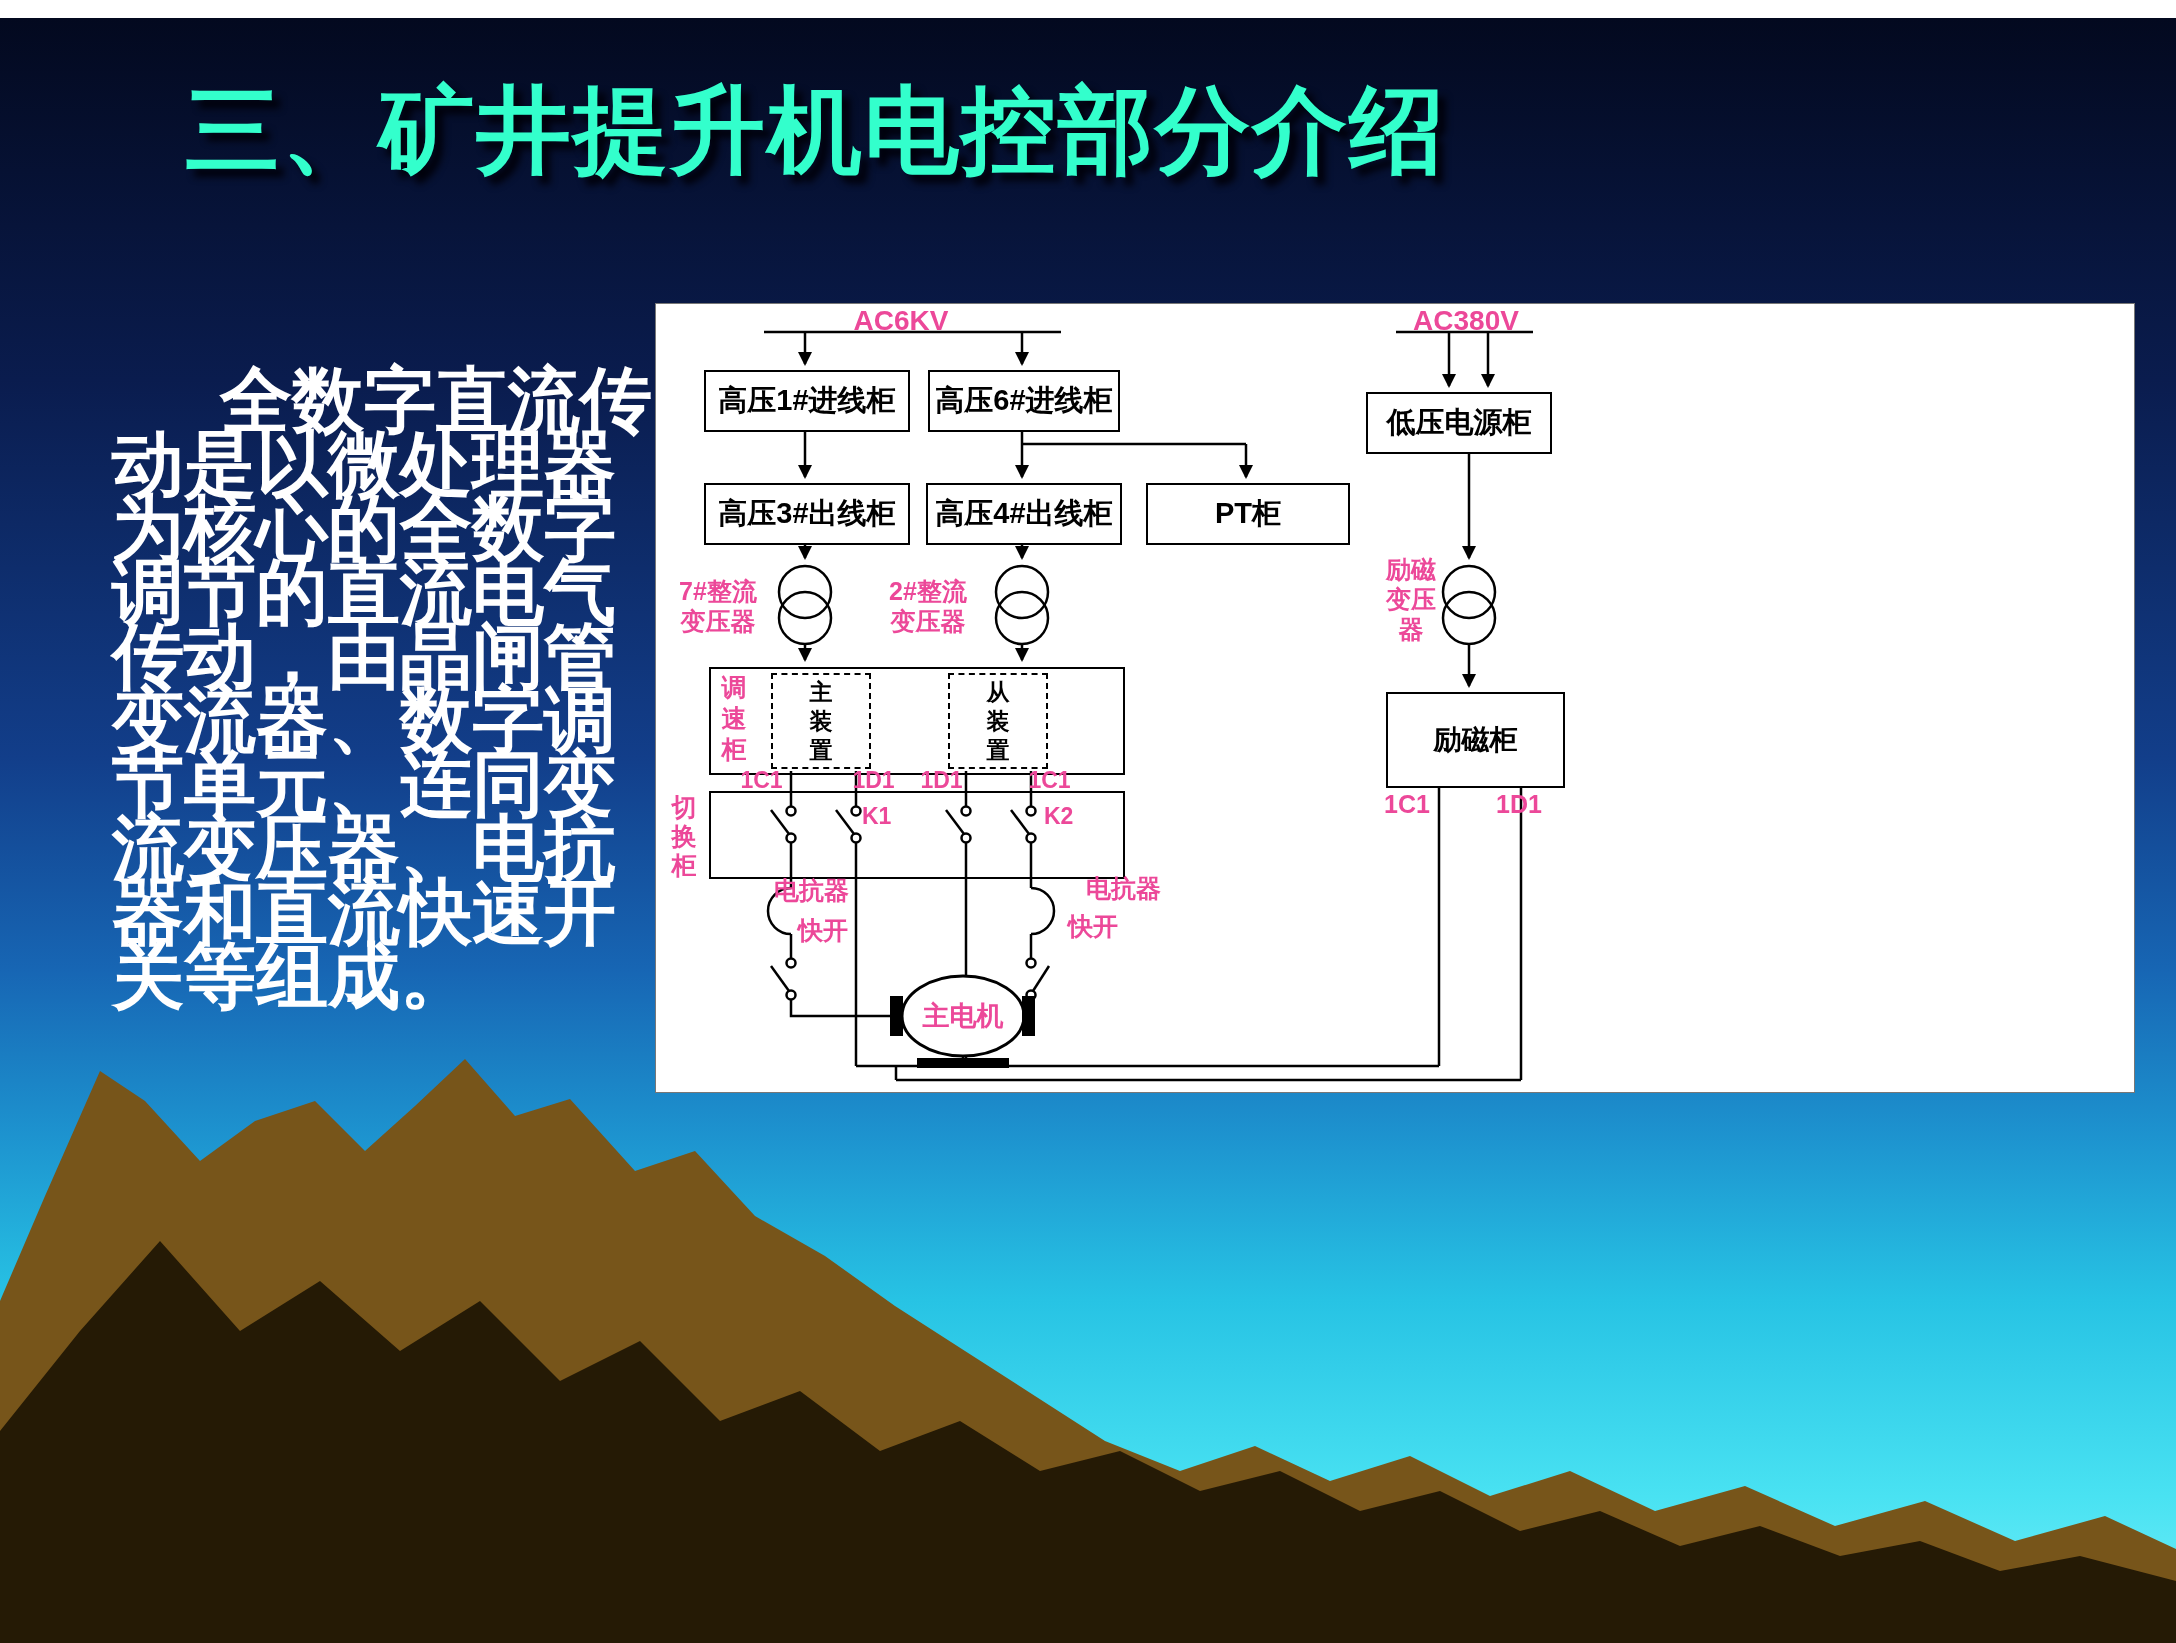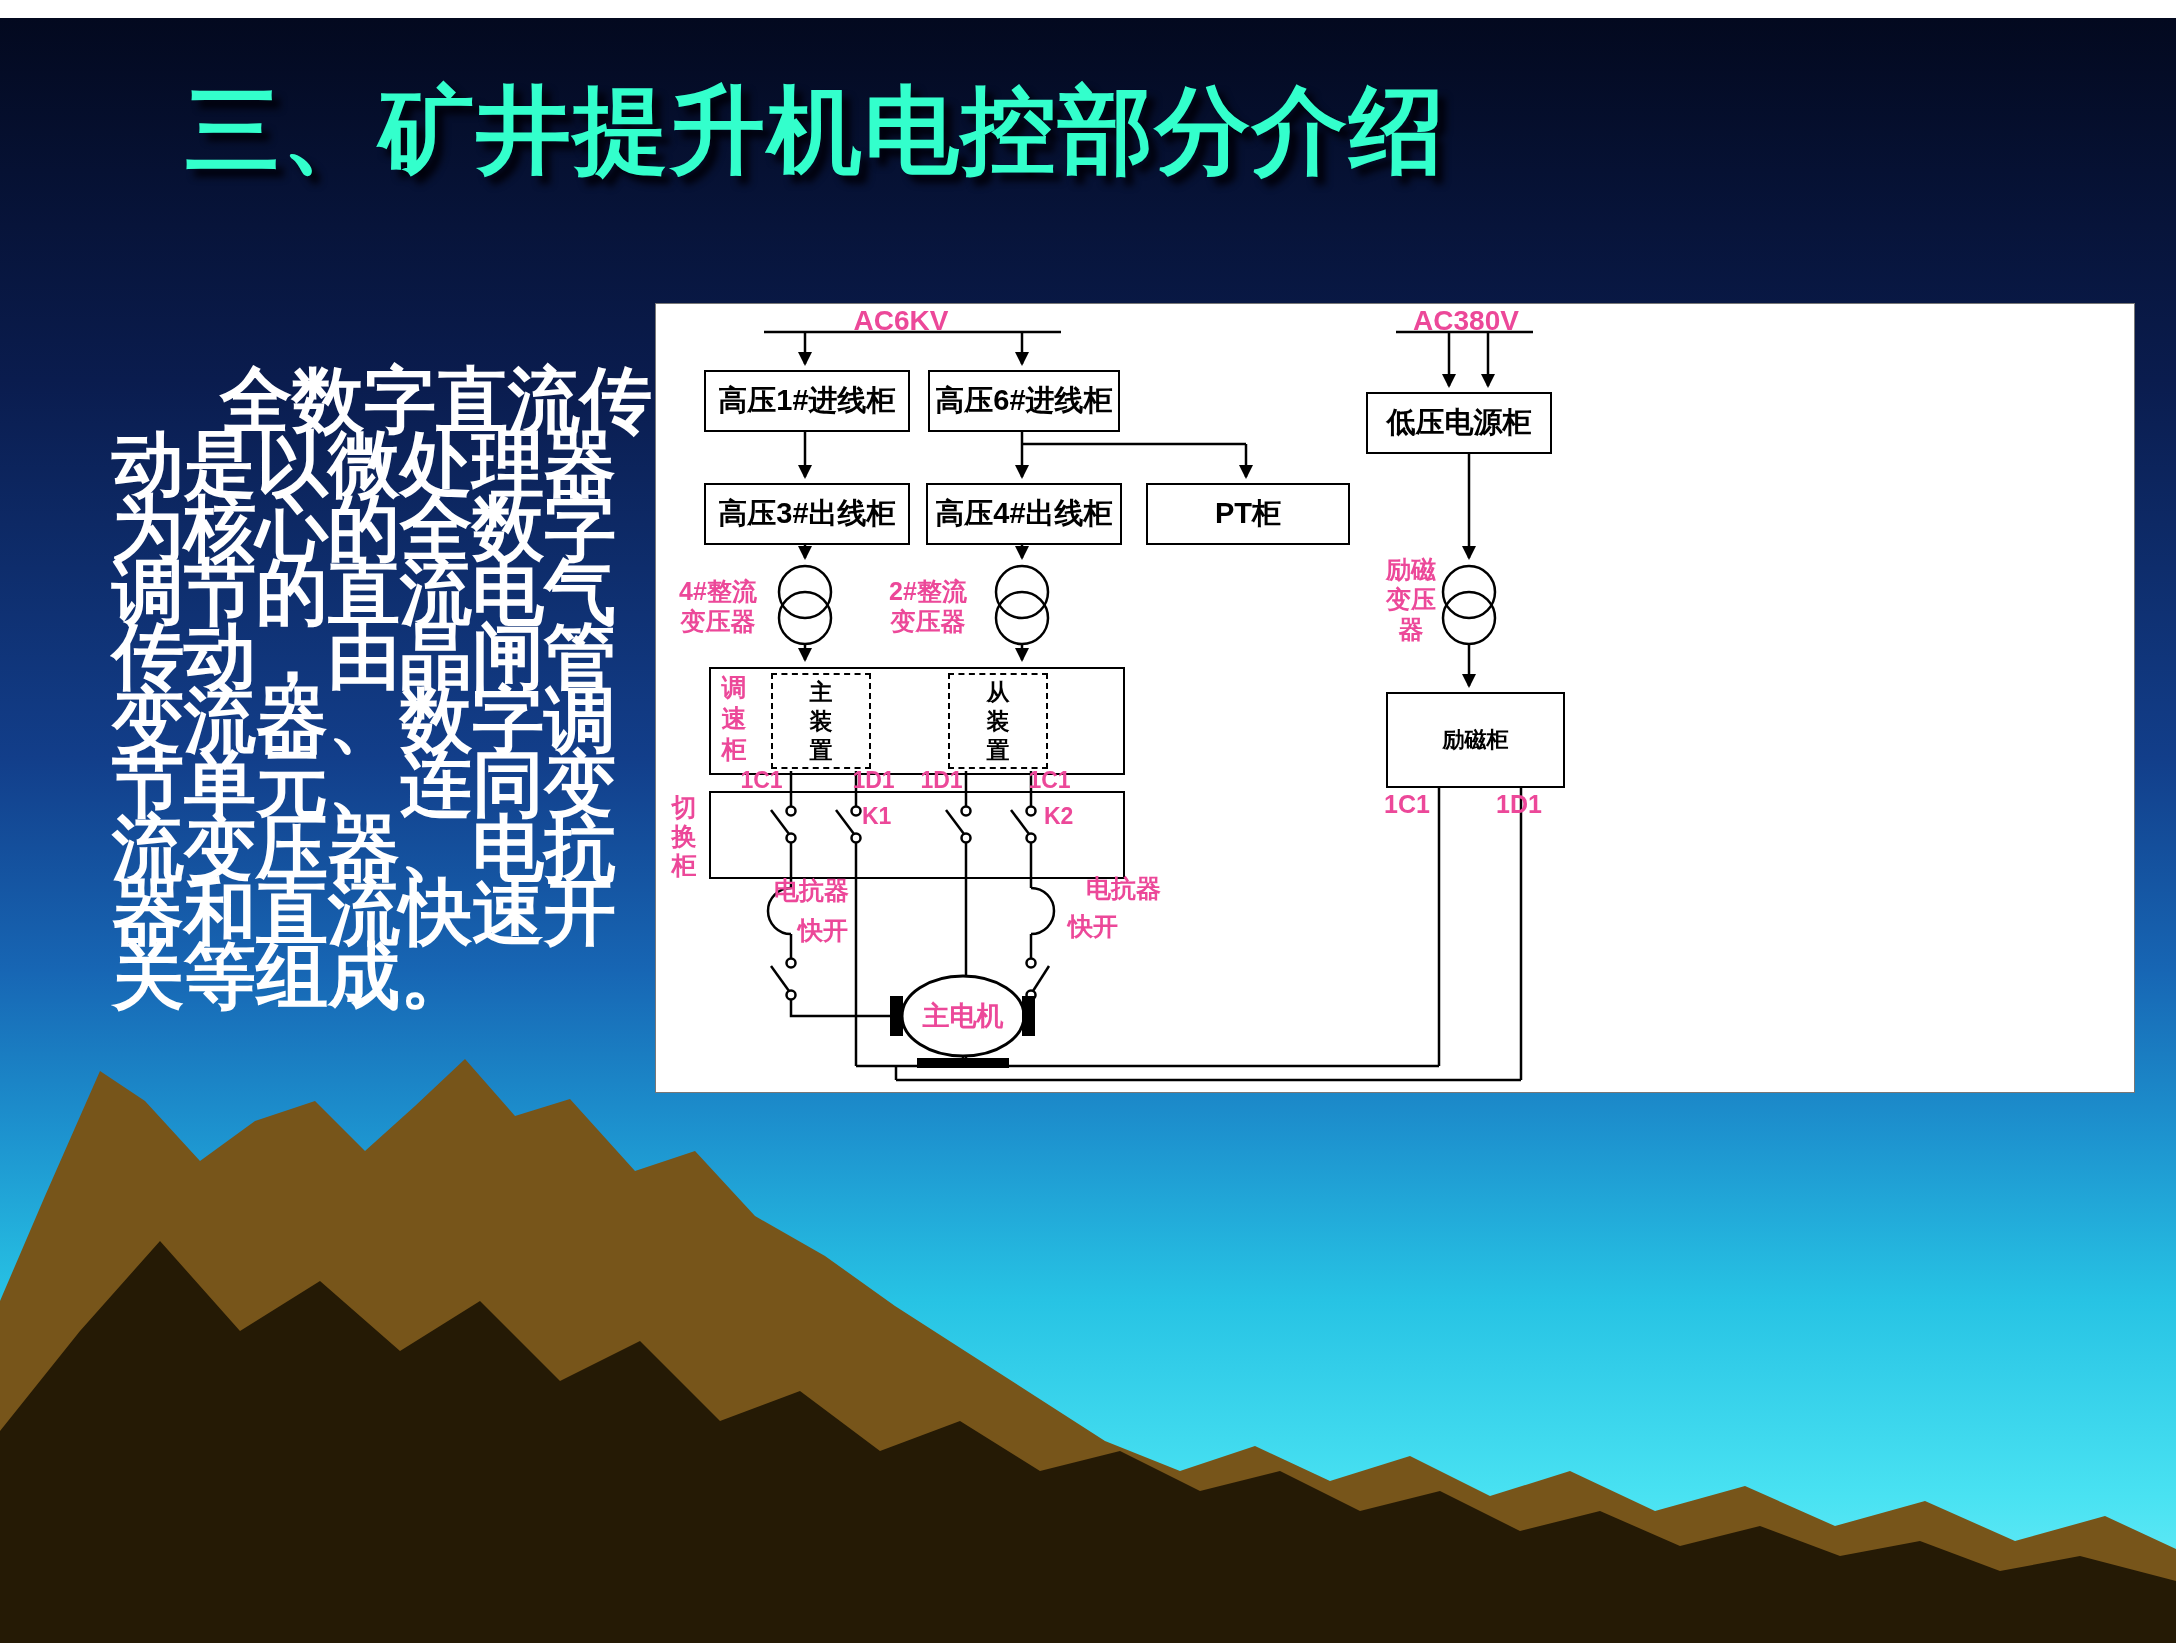--- a/index.html
+++ b/index.html
@@ -142,21 +142,21 @@
     <div class="lbl ta-c" style="left:180px;top:0;width:130px;font-size:28px">AC6KV</div>
     <div class="lbl ta-c" style="left:745px;top:0;width:130px;font-size:28px">AC380V</div>
 
     <div class="box" style="left:48px;top:66px;width:202px;height:58px;font-size:29px">高压1#进线柜</div>
     <div class="box" style="left:272px;top:66px;width:188px;height:58px;font-size:29px">高压6#进线柜</div>
     <div class="box" style="left:710px;top:88px;width:182px;height:58px;font-size:29px">低压电源柜</div>
     <div class="box" style="left:48px;top:179px;width:202px;height:58px;font-size:29px">高压3#出线柜</div>
     <div class="box" style="left:270px;top:179px;width:192px;height:58px;font-size:29px">高压4#出线柜</div>
     <div class="box" style="left:490px;top:179px;width:200px;height:58px;font-size:29px">PT柜</div>
 
-    <div class="lbl ta-c" style="left:14px;top:272px;width:96px;font-size:25px;line-height:30px">4#整流
+    <div class="lbl ta-c" style="left:14px;top:272px;width:96px;font-size:25px;line-height:30px">7#整流
 变压器</div>
     <div class="lbl ta-c" style="left:224px;top:272px;width:96px;font-size:25px;line-height:30px">2#整流
 变压器</div>
     <div class="lbl ta-c" style="left:726px;top:250px;width:58px;font-size:25px;line-height:30px">励磁
 变压
 器</div>
 
     <div class="box bigbox" style="left:53px;top:363px;width:412px;height:104px"></div>
     <div class="lbl ta-c" style="left:62px;top:368px;width:32px;font-size:25px;line-height:31px">调
 速
@@ -180,18 +180,18 @@
     <div class="lbl" style="left:206px;top:499px;font-size:23px">K1</div>
     <div class="lbl" style="left:388px;top:499px;font-size:23px">K2</div>
 
     <div class="lbl" style="left:118px;top:572px;font-size:25px">电抗器</div>
     <div class="lbl" style="left:430px;top:570px;font-size:25px">电抗器</div>
     <div class="lbl" style="left:142px;top:612px;font-size:25px">快开</div>
     <div class="lbl" style="left:412px;top:608px;font-size:25px">快开</div>
 
     <div class="lbl ta-c" style="left:252px;top:697px;width:110px;font-size:27px">主电机</div>
 
-    <div class="box" style="left:730px;top:388px;width:175px;height:92px;font-size:22px">励磁柜</div>
+    <div class="box" style="left:730px;top:388px;width:175px;height:92px;font-size:28px">励磁柜</div>
     <div class="lbl" style="left:728px;top:486px;font-size:25px">1C1</div>
     <div class="lbl" style="left:840px;top:486px;font-size:25px">1D1</div>
   </div>
 
 </div>
 
 </body></html>

